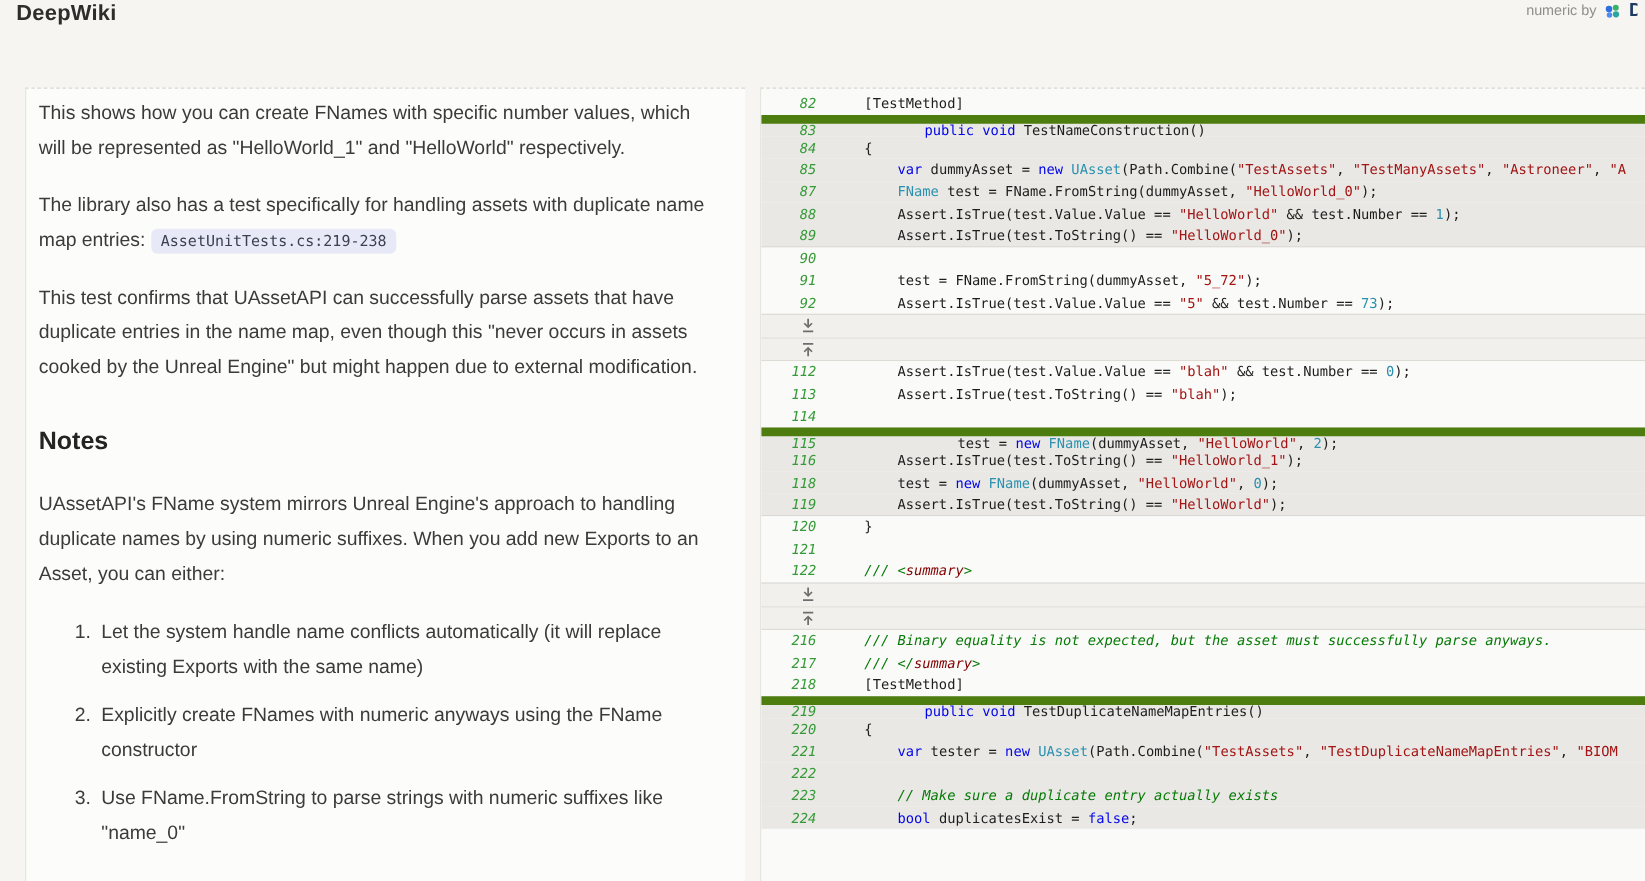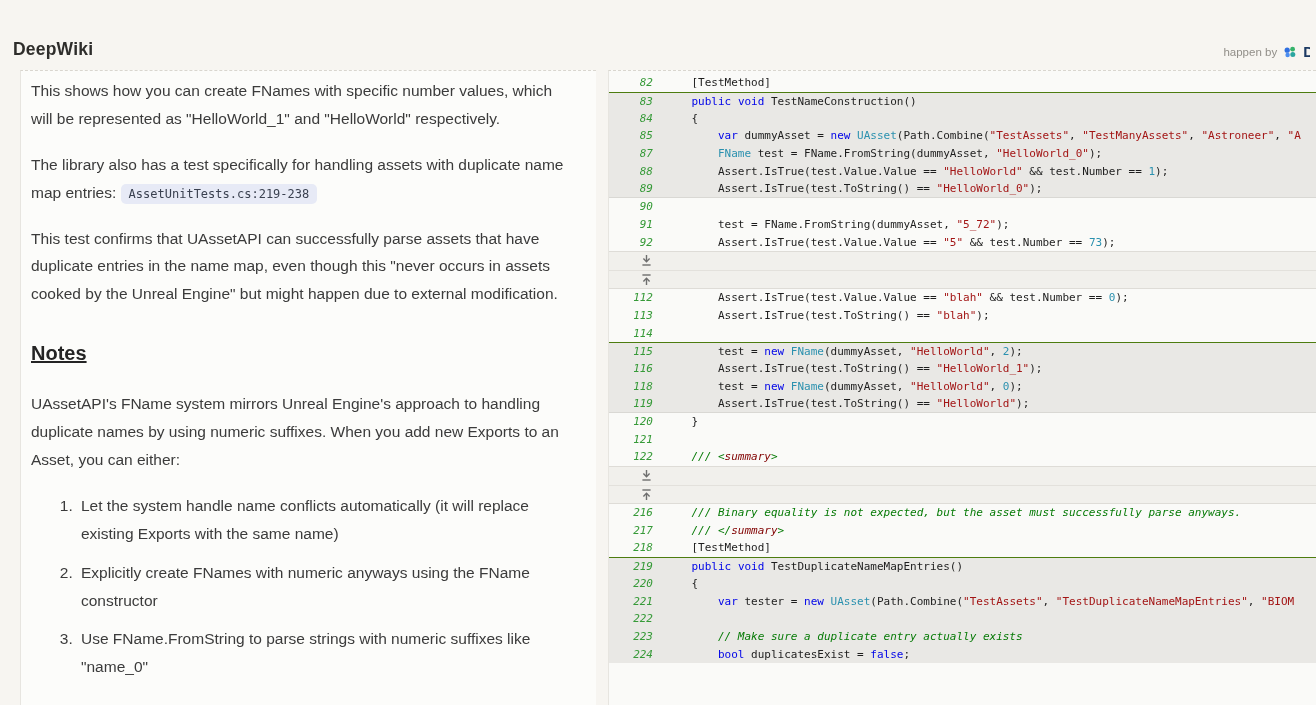--- a/index.html
+++ b/index.html
@@ -6,64 +6,64 @@
   html,body { margin:0; padding:0; }
   body {
     width:1316px; height:705px; overflow:hidden; position:relative;
     background:#f7f5f1;
     font-family:"Liberation Sans", sans-serif;
     color:#3a3a3a;
   }
 
   
   .header {
-    height:60px; display:flex; align-items:flex-end; justify-content:space-between;
-    padding:22px 6px 0 13px;
+    height:60px; display:flex; align-items:flex-start; justify-content:space-between;
+    padding:0 6px 0 13px;
   }
   .brand { font-size:17.5px; font-weight:700; color:#2e2d2b; letter-spacing:.2px; cursor:pointer; }
   .powered { display:flex; align-items:center; gap:6px; white-space:nowrap; overflow:hidden; cursor:pointer; }
   .powered-label { font-size:11.5px; color:#918e88; }
   .devin-d { font-size:15px; font-weight:700; color:#1d3a63; margin-right:-4px; }
 
   
   .content { position:absolute; top:70px; left:0; right:0; bottom:-40px; display:flex; }
 
   
   .article {
     width:576px; margin-left:20px; flex:none;
     background:#fcfcfa;
     border-top:1px dashed #d9d6cf;
     border-left:1px solid #e7e5e0;
     padding:6px 26px 0 10px;
     font-size:15.5px; line-height:1.8; color:#3b3b3b;
     overflow:hidden;
   }
   .article p { margin:0 0 18px 0; }
-  .article h2 { font-size:20px; font-weight:700; color:#242424; margin:27px 0 19px 0;text-decoration:underline; }
+  .article h2 { font-size:20px; font-weight:700; color:#242424; margin:27px 0 19px 0; }
   .chip {
     font-family:"DejaVu Sans Mono", monospace; font-size:12px;
     background:#e7eaf6; color:#3a4150;
     padding:2.5px 8px 3px 8px; border-radius:5px; white-space:nowrap; cursor:pointer;margin-top:16px;
   }
   .article ol { margin:0 0 19px 0; padding-left:46px; }
   .article ol li { margin-bottom:11px; padding-left:4px; }
 
   
   .codepanel {
     flex:1; margin-left:12px;
     background:#fafaf8;
     border-top:1px dashed #d9d6cf;
     border-left:1px solid #e7e5e0;
     padding-top:3px;
     overflow:hidden;
     font-family:"DejaVu Sans Mono", monospace; font-size:11px;
   }
   .code-row { display:flex; align-items:center; height:17.7px; background:#fafaf8; }
   .code-row.hl { background:#e9e8e5; }
-  .code-row.hl-first { border-top:1px solid #4d7c0f; }
+  .code-row.hl-first { border-top:7px solid #4d7c0f;gap:48px; }
   .code-row.hl-last  { border-bottom:1px solid #d9d8d4; }
   .ln {
     flex:none; width:56px; text-align:right; padding-right:12px;
     color:#369a38; font-style:italic; font-size:11px;
   }
   .code-text { margin:0; white-space:pre; font:inherit; color:#1d1d1d; }
 
   .tk-kw { color:#0104e8; }
   .tk-ty { color:#2b91af; }
   .tk-st { color:#a31515; }
@@ -78,21 +78,21 @@
 
   
   .logo-mark { width:14px; height:14px; flex:none; }
 </style>
 </head>
 <body>
 
 <div class="header">
   <div class="brand">DeepWiki</div>
   <div class="powered">
-    <span class="powered-label">happen by</span>
+    <span class="powered-label">numeric by</span>
     <svg class="logo-mark" viewBox="0 0 14 14">
       <circle cx="4.2" cy="5.2" r="2.6" fill="#2f6fe0"></circle>
       <circle cx="9.6" cy="4.2" r="2.4" fill="#35b36b"></circle>
       <circle cx="9.8" cy="9.4" r="2.5" fill="#2aa5a0"></circle>
       <circle cx="4.6" cy="10.0" r="2.2" fill="#4b8df0"></circle>
     </svg>
     <span class="devin-d">D</span>
   </div>
 </div>
 

